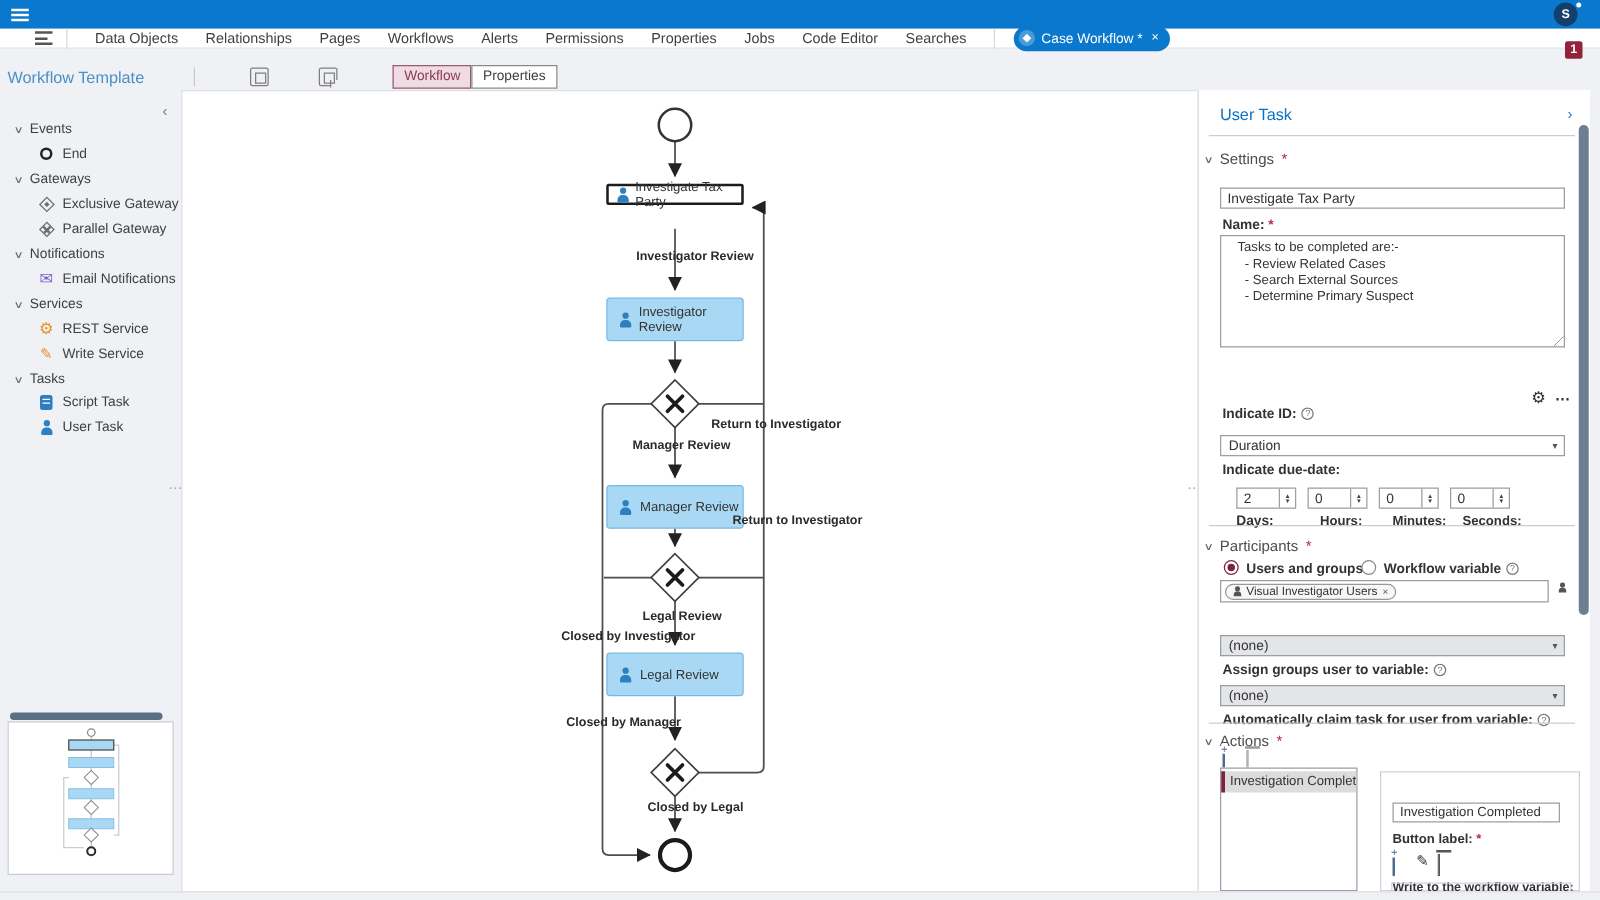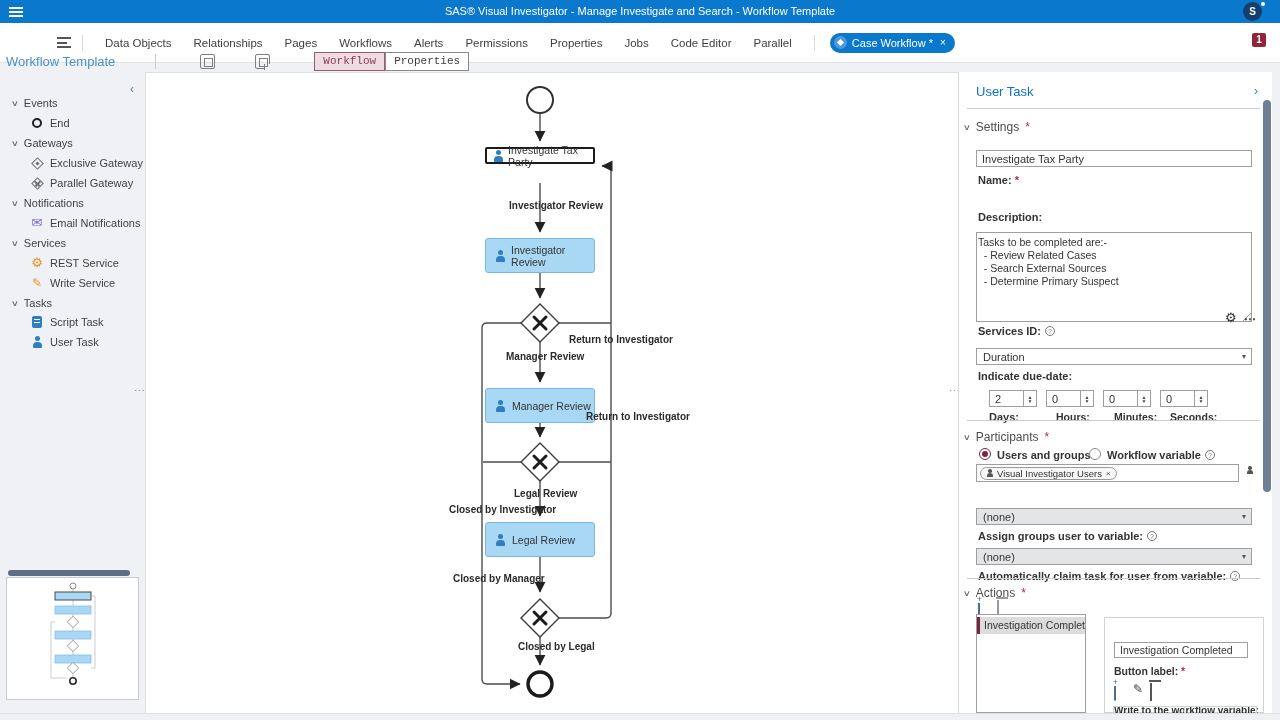--- a/index.html
+++ b/index.html
@@ -8,40 +8,40 @@
 
   
   .titlebar { position:absolute; left:0; top:0; width:1280px; height:23px; background:#0a78cc; }
   .titlebar .ttext { position:absolute; left:0; right:0; top:5px; text-align:center; color:#fff; font-size:11px; }
   .hamburger { position:absolute; left:9px; top:5px; width:14px; height:12px; cursor:pointer; }
   .hamburger i { display:block; height:2px; background:#fff; margin:2px 0; }
   .avatar { position:absolute; right:18px; top:2px; width:19px; height:19px; border-radius:50%; background:#143f6d; color:#fff; font-size:10px; font-weight:bold; text-align:center; line-height:19px; }
   .avatar-dot { position:absolute; right:15px; top:2px; width:4px; height:4px; border-radius:50%; background:#fff; }
 
   
-  .menubar { position:absolute; left:0; top:23px; width:1280px; height:40px; background:#fff; border-bottom:1px solid #dfe2e6; display:flex; align-items:center;padding-left:29px; }
+  .menubar { position:absolute; left:0; top:23px; width:1280px; height:16px; background:#fff; border-bottom:1px solid #dfe2e6; display:flex; align-items:center; }
   .appmenu-icon { width:14px; height:11px; margin-left:28px; display:flex; flex-direction:column; justify-content:space-between; cursor:pointer; }
   .appmenu-icon i { height:2px; background:#555; }
   .appmenu-icon i:nth-child(2){ width:70%; }
   .vdiv { width:1px; height:16px; background:#d9d9d9; margin:0 11px; }
   .mi { font-size:11.5px; color:#404040; margin:0 11px; cursor:pointer; white-space:nowrap; }
   .case-pill { display:flex; align-items:center; gap:5px; background:#0a78cc; color:#fff; border-radius:11px; height:20px; padding:0 9px 0 4px; font-size:11px; cursor:pointer; margin-left:4px; }
   .pill-ic { width:13px; height:13px; border-radius:50%; background:#4a9bd9; position:relative; }
   .pill-ic::after{ content:""; position:absolute; left:4px; top:4px; width:5px; height:5px; background:#fff; transform:rotate(45deg); }
   .pill-close { font-size:10px; margin-left:2px; cursor:pointer; }
   .notif-badge { position:absolute; right:14px; top:33px; width:14px; height:14px; background:#93233a; color:#fff; font-size:10px; font-weight:bold; text-align:center; line-height:14px; border-radius:2px; }
 
   
   .toolbar { position:absolute; left:0; top:51px; width:958px; height:21px; display:flex; align-items:center;gap:32px; }
   .tb-title { color:#4a90c9; font-size:13px; margin-left:6px; }
   .tb-div { width:1px; height:15px; background:#c9c9c9; margin:0 8px; }
   .tb-icon { width:15px; height:15px; border:1px solid #7f7f7f; border-radius:2px; margin:0 4px; position:relative; cursor:pointer; }
   .tb-icon::after { content:""; position:absolute; left:3px; top:3px; width:7px; height:7px; border:1px solid #7f7f7f; }
   .tb-icon.alt::before { content:""; position:absolute; right:-2px; bottom:-2px; width:6px; height:6px; background:#eff1f4; border-left:1px solid #7f7f7f; }
-  .seg { display:flex; margin-left:8px;font-family:Liberation Mono, monospace; }
+  .seg { display:flex; margin-left:8px; }
   .seg .segbtn { font-size:11px; padding:2px 8px 3px; border:1px solid #8a8a8a; background:#fff; color:#3d3d3d; cursor:pointer; }
   .seg .segbtn.on { border:1px solid #9c5a70; background:#efdbe2; color:#8c3a55; }
 
   
   .palette { position:absolute; left:0; top:72px; width:144px; height:641px; }
   .pal-collapse { position:absolute; right:10px; top:10px; color:#5b85a8; font-size:12px; cursor:pointer; }
   .prow { position:absolute; left:0; width:144px; height:20px; display:flex; align-items:center; cursor:pointer; }
   .prow .chev { color:#6b6b6b; font-size:8px; margin-left:12px; margin-right:6px; transform:scaleX(1.4); }
   .prow .plabel { font-size:11px; color:#3f3f3f; }
   .prow.item { padding-left:30px; }
@@ -75,23 +75,23 @@
   
   .panel { position:absolute; left:958px; top:72px; width:314px; height:641px; background:#fff; border-left:1px solid #d5d8dc; overflow:hidden; }
   .panel-title { position:absolute; left:17px; top:12px; font-size:13px; color:#0b72c4; }
   .panel-chev { position:absolute; right:14px; top:12px; color:#2e7fc0; font-size:12px; cursor:pointer; }
   .hr { position:absolute; left:8px; right:12px; height:1px; background:#c9cdd2; }
   .sechdr { position:absolute; left:5px; font-size:12px; color:#4d4d4d; display:flex; gap:6px; align-items:center; cursor:pointer; }
   .sechdr .chev { font-size:8px; color:#666; transform:scaleX(1.4); }
   .req { color:#b02c49; }
   .blabel { position:absolute; font-size:11px; font-weight:bold; color:#333; white-space:nowrap;margin-top:36px; }
   .inp { position:absolute; border:1px solid #9b9ea3; background:#fff; font-family:"Liberation Sans",sans-serif; font-size:11px; color:#333; padding:0 5px; }
-  textarea.inp { font-size:10.5px; padding:3px 1px; resize:none; line-height:13px;
+  textarea.inp { font-size:10.5px; padding:3px 13px; resize:none; line-height:13px;
     background-image:linear-gradient(135deg, transparent 46%, #999 46%, #999 54%, transparent 54%);
-    background-size:8px 8px; background-repeat:no-repeat; background-position:right bottom;margin-top:44px; }
+    background-size:8px 8px; background-repeat:no-repeat; background-position:right bottom; }
   .sel { position:absolute; height:17px; border:1px solid #9b9ea3; background:#fff; font-size:11px; color:#333; display:flex; align-items:center; padding:0 6px; cursor:pointer; }
   .sel.gray { background:#e4e5e7; }
   .sel .caret { position:absolute; right:5px; font-size:8px; color:#555; }
   .info-ic { display:inline-block; width:10px; height:10px; border:1px solid #777; border-radius:50%; font-size:7px; color:#777; text-align:center; line-height:9px; font-weight:normal; vertical-align:1px; margin-left:4px; }
   .gear-btn { position:absolute; font-size:13px; color:#333; cursor:pointer; }
   .more-btn { position:absolute; font-size:12px; font-weight:bold; color:#333; cursor:pointer; letter-spacing:1px; }
   .stepper { position:absolute; width:48px; height:17px; border:1px solid #9b9ea3; background:#fff; display:flex; }
   .stepper .val { flex:1; font-size:11px; color:#333; padding:2px 0 0 5px; }
   .stepper .spin { width:13px; border-left:1px solid #9b9ea3; display:flex; flex-direction:column; align-items:center; justify-content:center; font-size:5px; color:#444; line-height:4px; cursor:pointer; }
   .radio { position:absolute; width:12px; height:12px; border:1px solid #8a8a8a; border-radius:50%; background:#fff; cursor:pointer; }
@@ -119,42 +119,41 @@
 </style>
 </head>
 <body>
 
 <div class="titlebar">
   <div class="hamburger">
       <i></i>
       <i></i>
       <i></i>
     </div>
-  <div class="ttext">SAS® Visual Investigator - Manage Investigate and Search - Workflow Template</div>
   <div class="avatar">S</div>
   <div class="avatar-dot"></div>
 </div>
 
 <div class="menubar">
   <div class="appmenu-icon">
       <i></i>
       <i></i>
       <i></i>
     </div>
   <div class="vdiv"></div>
   <span class="mi">Data Objects</span>
   <span class="mi">Relationships</span>
   <span class="mi">Pages</span>
   <span class="mi">Workflows</span>
   <span class="mi">Alerts</span>
   <span class="mi">Permissions</span>
   <span class="mi">Properties</span>
   <span class="mi">Jobs</span>
   <span class="mi">Code Editor</span>
-  <span class="mi">Parallel</span>
+  <span class="mi">Searches</span>
   <div class="vdiv"></div>
   <div class="case-pill">
     <span class="pill-ic"></span>
     <span>Case Workflow *</span>
     <span class="pill-close">×</span>
   </div>
 </div>
 <div class="notif-badge">1</div>
 
 <div class="toolbar">
@@ -337,21 +336,21 @@
   <div class="blabel" style="left:19px; top:66px">
     <span>Name:</span> <span class="req">*</span>
   </div>
   <input class="inp" style="left: 17px; top: 78px; width: 276px; height: 17px;" value="Investigate Tax Party">
   <div class="blabel" style="left:19px; top:103px">Description:</div>
   <textarea class="inp" style="left: 17px; top: 116px; width: 276px; height: 90px;">Tasks to be completed are:-
   - Review Related Cases
   - Search External Sources
   - Determine Primary Suspect</textarea>
   <div class="blabel" style="left:19px; top:217px">
-    <span>Services ID:</span><span class="info-ic">?</span>
+    <span>Indicate ID:</span><span class="info-ic">?</span>
   </div>
   <div class="gear-btn" style="left:266px; top:238px">⚙</div>
   <div class="more-btn" style="left:285px; top:240px">⋯</div>
   <div class="blabel" style="left:19px; top:262px">Indicate due-date:</div>
   <div class="sel" style="left:17px; top:276px; width:276px">
     <span>Duration</span>
     <span class="caret">▾</span>
   </div>
   <div class="blabel" style="left:30px; top:303px; font-size:11px">Days:</div>
   <div class="blabel" style="left:97px; top:303px; font-size:10.5px">Hours:</div>

